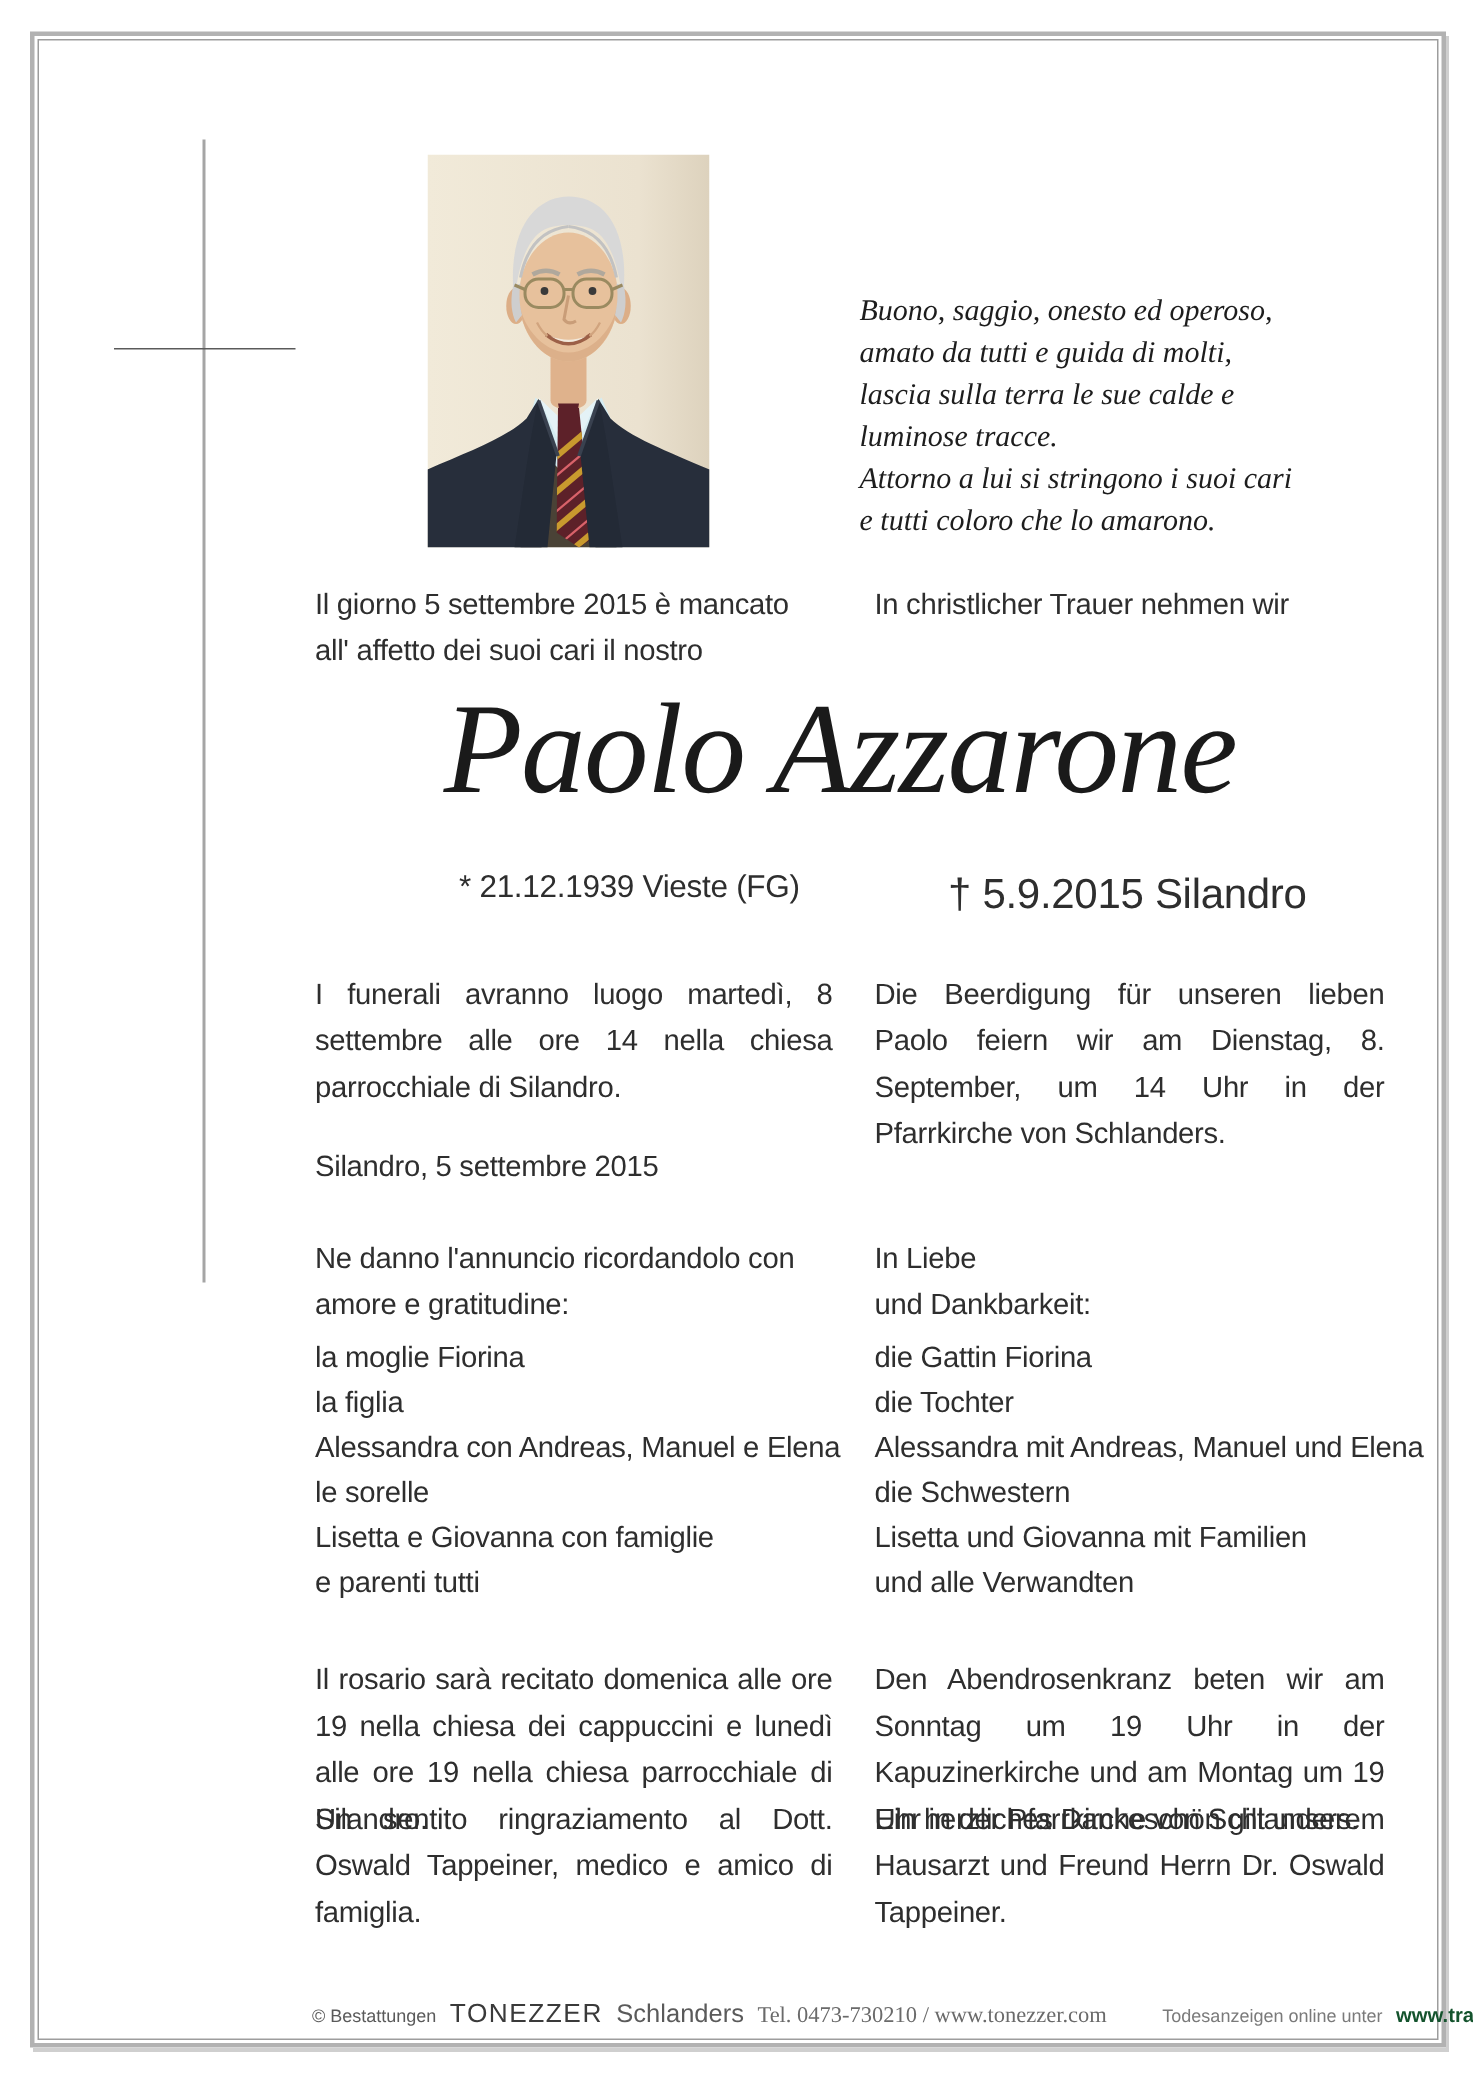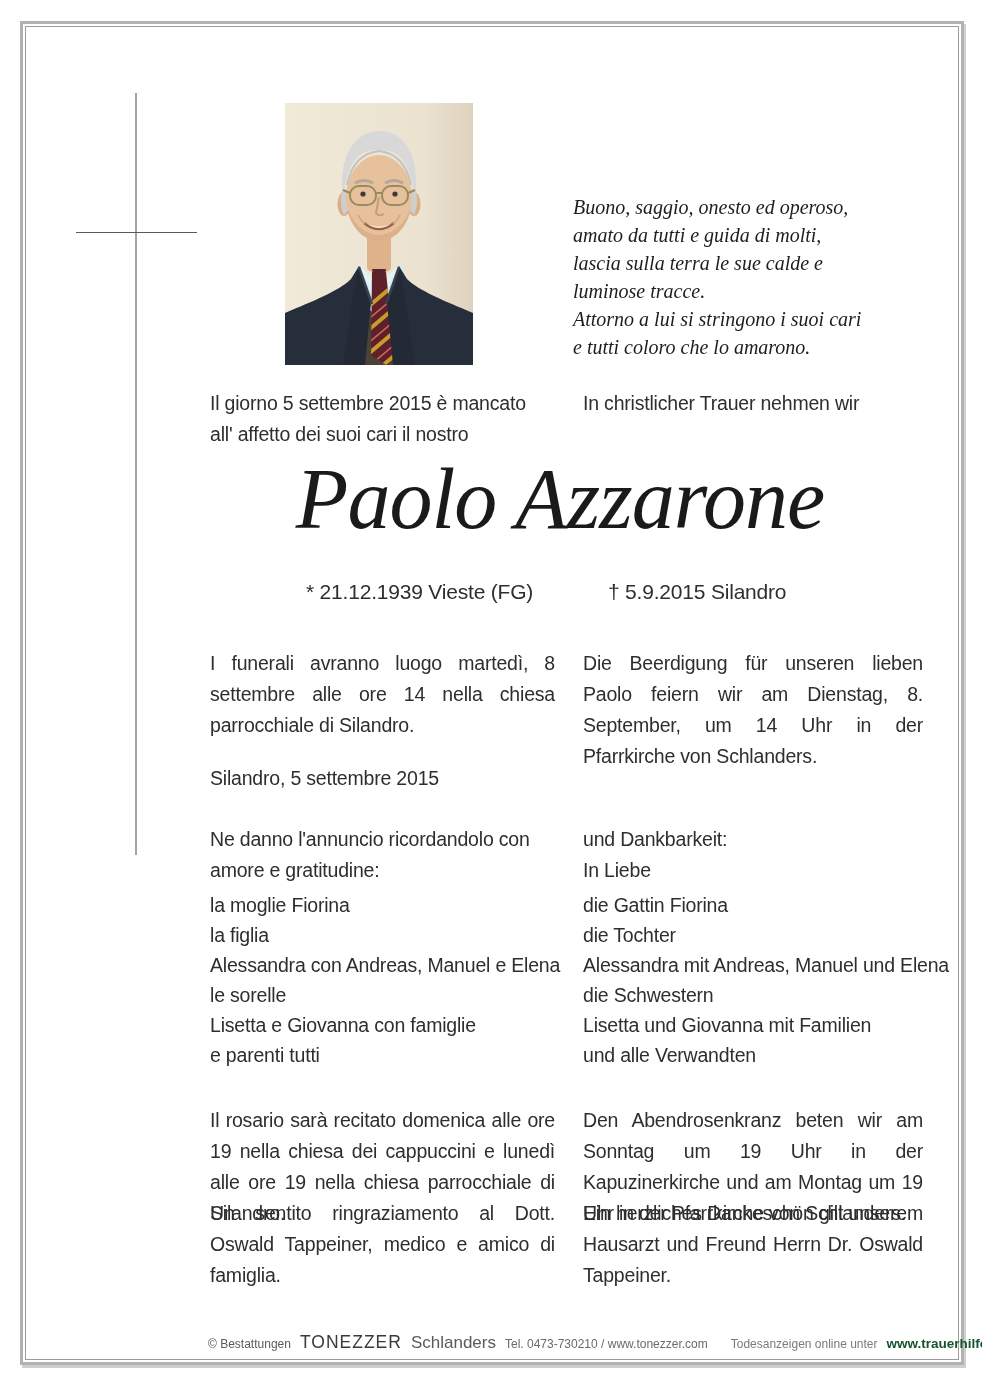--- a/index.html
+++ b/index.html
@@ -27,37 +27,37 @@
   .block{position:absolute;font-size:19.5px;line-height:31px;letter-spacing:-0.2px;}
   .it-col{left:210px;width:345px;}
   .de-col{left:583px;width:340px;}
   .justify{text-align:justify;}
 
   .intro{top:388px;}
   .name{position:absolute;left:140px;top:456px;width:840px;text-align:center;
         font-family:"Liberation Serif",serif;font-style:italic;
         font-size:86px;line-height:1;color:#1a1a1a;letter-spacing:-1px;}
   .birth{position:absolute;left:306px;top:580px;font-size:21px;letter-spacing:-0.2px;}
-  .death{position:absolute;left:608px;top:580px;font-size:21px;letter-spacing:-0.2px;}
+  .death{position:absolute;left:632px;top:580px;font-size:28px;letter-spacing:-0.2px;}
   .funeral{top:648px;}
   .dateline{top:763px;}
   .announce{top:824px;}
   .family{top:890px;line-height:30px;}
   .family div{white-space:nowrap;}
   .rosary{top:1105px;}
   .thanks{top:1198px;}
 
   
   .footer{position:absolute;left:208px;top:1332px;width:700px;
           display:flex;align-items:baseline;gap:9px;white-space:nowrap;}
   .f-copy{font-size:12px;color:#5a5a5a;}
   .f-brand{font-size:17.5px;color:#3a3a3a;letter-spacing:1px;}
   .f-city{font-size:17px;color:#5a5a5a;}
-  .f-contact{font-size:12px;color:#6a6a6a;}
-  .f-online{font-size:12px;color:#7a7a7a;margin-left:14px;}
+  .f-contact{font-size:15px;color:#6a6a6a;font-family:Liberation Serif, serif;}
+  .f-online{font-size:12px;color:#7a7a7a;margin-left:28px;}
   .f-site{font-size:13.5px;color:#14532d;font-weight:bold;}
 </style>
 </head>
 <body>
 
 <div class="frame">
   <div class="frame-inner"></div>
 </div>
 
 <div class="cross-v"></div>
@@ -163,22 +163,22 @@
 <div class="block it-col funeral justify">I funerali avranno luogo martedì, 8 settembre alle ore 14 nella chiesa parrocchiale di Silandro.</div>
 <div class="block de-col funeral justify">Die Beerdigung für unseren lieben Paolo feiern wir am Dienstag, 8. September, um 14 Uhr in der Pfarrkirche von Schlanders.</div>
 
 <div class="block it-col dateline">Silandro, 5 settembre 2015</div>
 
 <div class="block it-col announce">
   <div>Ne danno l'annuncio ricordandolo con</div>
   <div>amore e gratitudine:</div>
 </div>
 <div class="block de-col announce">
+  <div>In Liebe</div>
   <div>und Dankbarkeit:</div>
-  <div>In Liebe</div>
 </div>
 
 <div class="block it-col family">
   <div>la moglie Fiorina</div>
   <div>la figlia</div>
   <div>Alessandra con Andreas, Manuel e Elena</div>
   <div>le sorelle</div>
   <div>Lisetta e Giovanna con famiglie</div>
   <div>e parenti tutti</div>
 </div>

